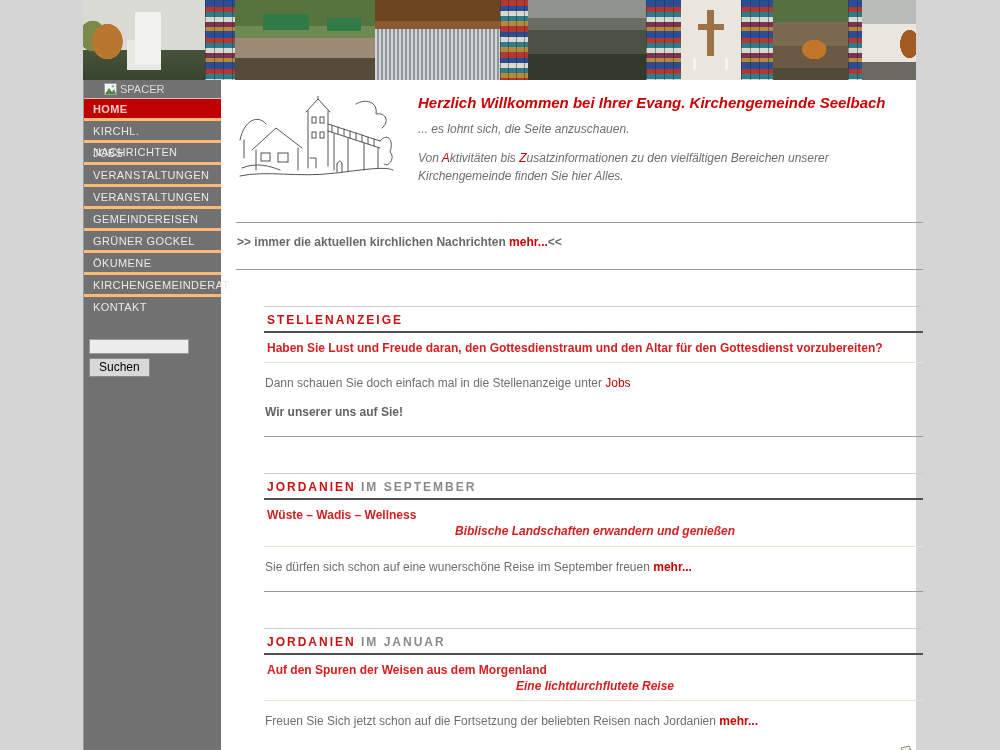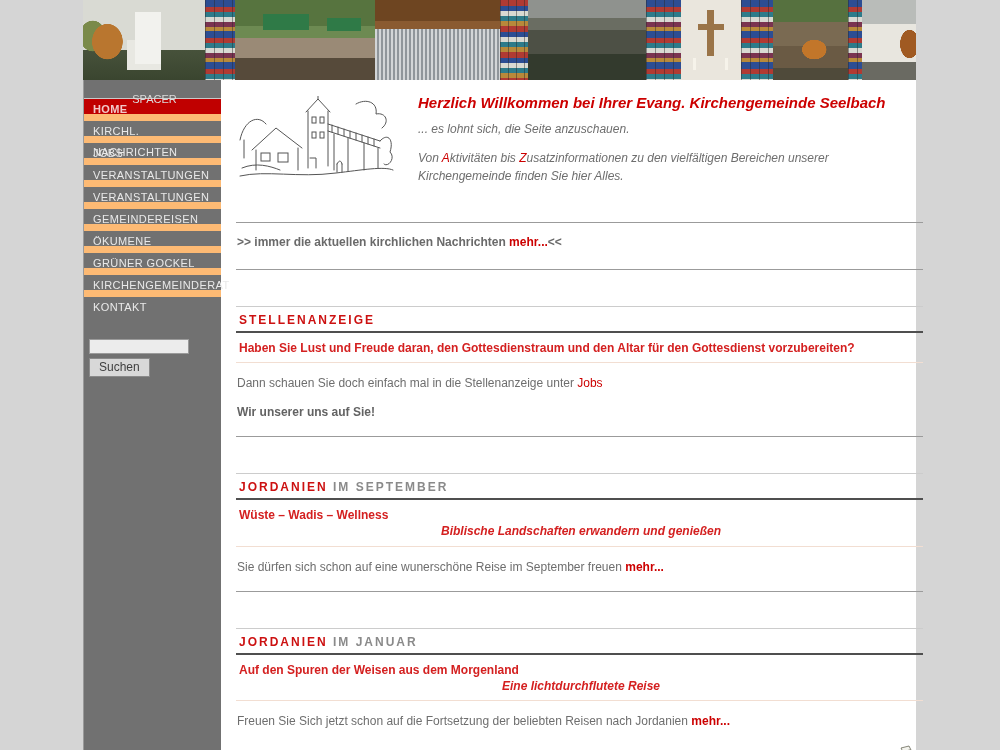--- a/index.html
+++ b/index.html
@@ -70,47 +70,47 @@
     background-color:#b9bcb9;
     background-image:
       radial-gradient(ellipse 16px 24px at 88% 55%, #a05a22 58%, rgba(0,0,0,0) 60%),
       linear-gradient(180deg, rgba(0,0,0,0) 30%, #e8e6df 30% 78%, #6a6a62 78%);
     background-repeat:no-repeat; }
 
   
   .main { display:flex; min-height:585px; background:#ffffff; }
 
   .sidebar { width:138px; flex-shrink:0; background:#717171; border-left:1px solid #9a9a9a; }
-  .spacer-row { height:18px; display:flex; align-items:center; gap:13px; padding-left:4px;
-    color:#dcdcdc; font-size:11px;flex-direction:column; }
+  .spacer-row { height:18px; display:flex; align-items:center; gap:3px; padding-left:20px;
+    color:#dcdcdc; font-size:11px; }
   .menu { border-top:1px solid #c9c9c9; }
   .menu-item { height:22px; line-height:21px; padding-left:9px;
     font-size:11px; color:#e9e9e9; letter-spacing:.4px;
-    border-bottom:7px solid #fdba74; cursor:pointer; }
+    border-bottom:3px solid #fdba74; cursor:pointer; }
   .menu-item:last-child { border-bottom:none; }
   .menu-item.active { background:#c00000; color:#f2c9c9; font-weight:bold; }
   .search-box { margin:20px 0 0 5px; }
   .search-input { display:block; width:100px; height:15px; border:1px solid #9a9a9a;
     background:#ececec; font-size:11px; padding:0 2px; }
-  .search-btn { margin-top:4px; font-size:12px; color:#404040;
+  .search-btn { margin-top:4px; font-size:12px; color:#000000;
     background:#d8d8d8; border:1px solid #8a8a8a; padding:1px 9px 2px; cursor:pointer;
     font-family:"Liberation Sans", sans-serif; }
 
   
   .content { flex:1; padding:14px 13px 0 15px; }
   .intro { display:flex; gap:22px; min-height:108px;font-style:italic; }
   .sketch { width:160px; height:92px; flex-shrink:0; margin-top:2px; }
   .intro-text { width:505px; }
   h1 { font-size:15px; color:#cc0000; margin:0 0 9px; font-weight:bold; }
   .p { font-size:12px; color:#6e6e6e; line-height:1.5; margin:0 0 11px; }
   .red { color:#cc0000; }
   .redlink { color:#cc0000; font-weight:bold; text-decoration:none; cursor:pointer; }
   .news-block { margin-top:20px; border-top:1px solid #9b9b9b; border-bottom:1px solid #9b9b9b;
     padding:12px 0 20px 1px; font-size:12px; font-weight:bold; color:#6a6a6a; }
-  .section { margin-top:36px; }
+  .section { margin-top:36px;margin-left:28px; }
   .section-title { font-size:12px; font-weight:bold; letter-spacing:2px; color:#8a8a8a;
     border-top:1px solid #cccccc; border-bottom:2px solid #4f4f4f;
     padding:6px 0 4px 3px; }
   .section-title .red { color:#cc1111; }
   .sub-title { font-size:12px; font-weight:bold; color:#d42020; line-height:1.35;
     border-bottom:1px solid #f2ded2; padding:7px 0 6px 3px; }
   .sub-title .italic { font-style:italic;text-align:center; }
   .section .p { margin:11px 0 0 1px; }
   .end-rule { border:none; border-top:1px solid #9b9b9b; margin:15px 0 0; }
   .closing { font-weight:bold; color:#636363; }
@@ -148,22 +148,22 @@
         </svg>
         <span>SPACER</span>
       </div>
       <div class="menu">
         <div class="menu-item active">HOME</div>
         <div class="menu-item">KIRCHL. NACHRICHTEN</div>
         <div class="menu-item">JOBS</div>
         <div class="menu-item">VERANSTALTUNGEN</div>
         <div class="menu-item">VERANSTALTUNGEN</div>
         <div class="menu-item">GEMEINDEREISEN</div>
+        <div class="menu-item">GRÜNER GOCKEL</div>
         <div class="menu-item">ÖKUMENE</div>
-        <div class="menu-item">GRÜNER GOCKEL</div>
         <div class="menu-item">KIRCHENGEMEINDERAT</div>
         <div class="menu-item">KONTAKT</div>
       </div>
       <div class="search-box">
         <input class="search-input" type="text" value="" style="">
         <button class="search-btn">Suchen</button>
       </div>
     </div>
 
     <div class="content">

